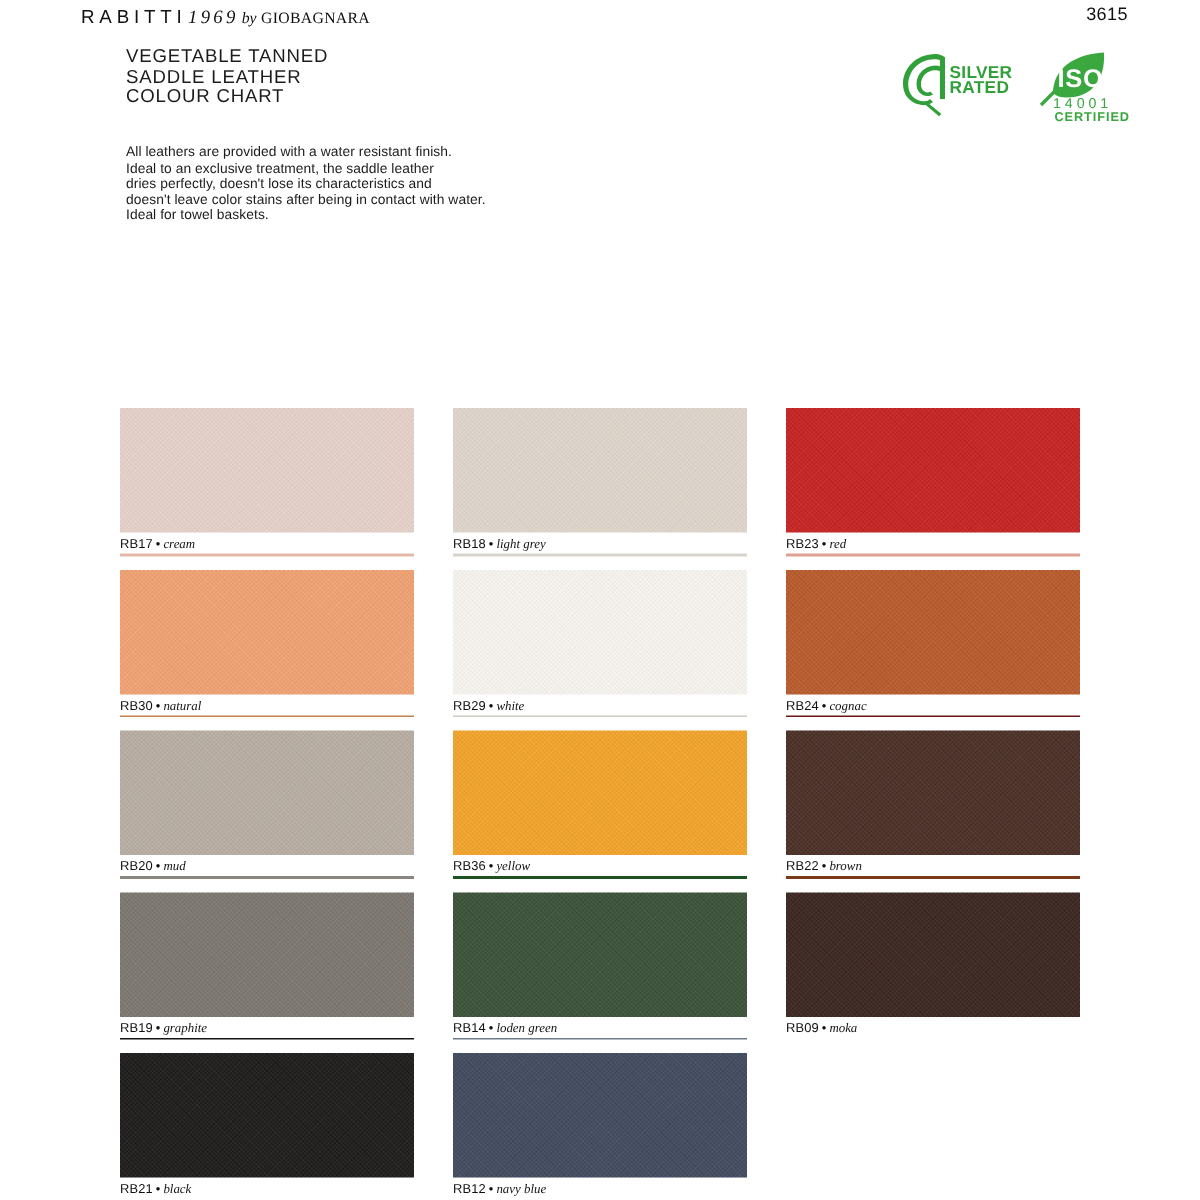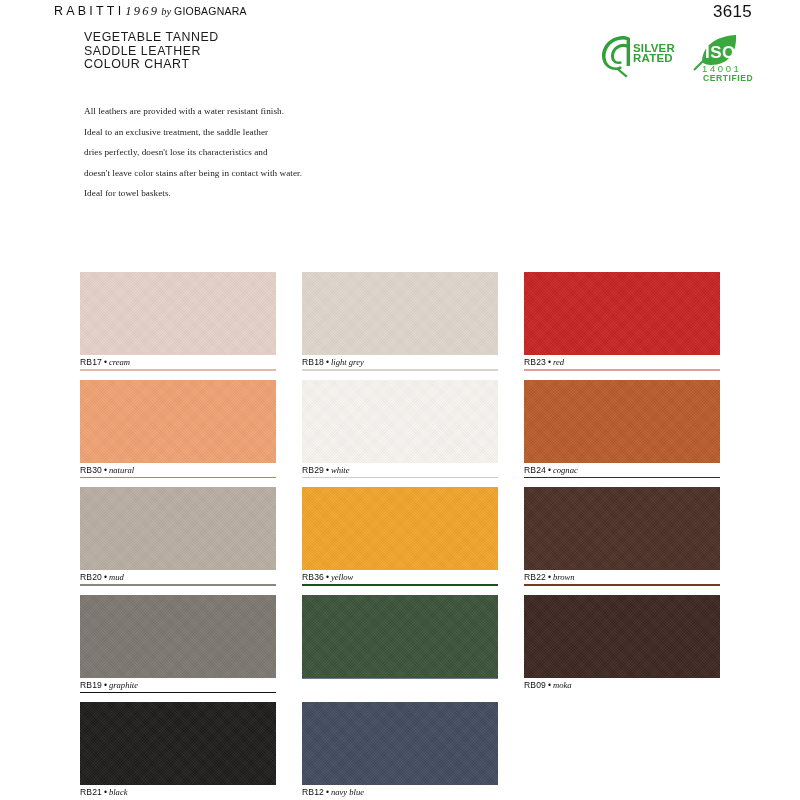--- a/index.html
+++ b/index.html
@@ -45,30 +45,30 @@
     margin-left: 1px;
   }
   .brand .b-by {
     font-family: "Liberation Serif", serif;
     font-style: italic;
     font-size: 10.5px;
     color: #111;
     margin: 0 3px 0 2px;
   }
   .brand .b-sub {
-    font-family: Liberation Sans, sans-serif;
+    font-family: Liberation Serif, serif;
     font-size: 10.5px;
     letter-spacing: 0.2px;
     color: #111;
   }
   .page-number {
     position: absolute;
     right: 48px;
     top: 2px;
-    font-size: 17px;
+    font-size: 12px;
     letter-spacing: 0.3px;
     color: #111;
     font-family: "Liberation Sans", sans-serif;
   }
 
   
   .title-block {
     position: absolute;
     left: 84px;
     top: 31px;
@@ -83,26 +83,25 @@
   }
 
   
   .description {
     position: absolute;
     left: 84px;
     top: 96px;
     line-height: 10.6px;
   }
   .description .d-line {
-    font-family: Liberation Serif, serif;
+    font-family: Liberation Sans, sans-serif;
     font-size: 9.2px;
     color: #1b1b1b;
     white-space: nowrap;
     letter-spacing: 0.05px;
-    margin-top: 10px;
   }
 
   
   .badges {
     position: absolute;
     right: 44px;
     top: 32px;
     display: flex;
     align-items: center;
     gap: 14px;
@@ -276,20 +275,21 @@
       <div class="caption"><span class="code">RB22</span><span class="sep">•</span><span class="name">brown</span></div>
       <div class="underline" style="background: rgb(122, 58, 26);"></div>
     </div>
     <div class="cell">
       <div class="swatch" style="background: rgb(123, 118, 112);"></div>
       <div class="caption"><span class="code">RB19</span><span class="sep">•</span><span class="name">graphite</span></div>
       <div class="underline" style="background: rgb(18, 18, 18);"></div>
     </div>
     <div class="cell">
       <div class="swatch" style="background: rgb(58, 82, 56);"></div>
+      <div class="caption"><span class="code">RB14</span><span class="sep">•</span><span class="name">loden green</span></div>
       <div class="underline" style="background: rgb(110, 122, 138);"></div>
     </div>
     <div class="cell">
       <div class="swatch" style="background: rgb(59, 38, 32);"></div>
       <div class="caption"><span class="code">RB09</span><span class="sep">•</span><span class="name">moka</span></div>
       <div class="underline hidden" style="background: rgb(255, 255, 255);"></div>
     </div>
     <div class="cell">
       <div class="swatch" style="background: rgb(30, 28, 27);"></div>
       <div class="caption"><span class="code">RB21</span><span class="sep">•</span><span class="name">black</span></div>

